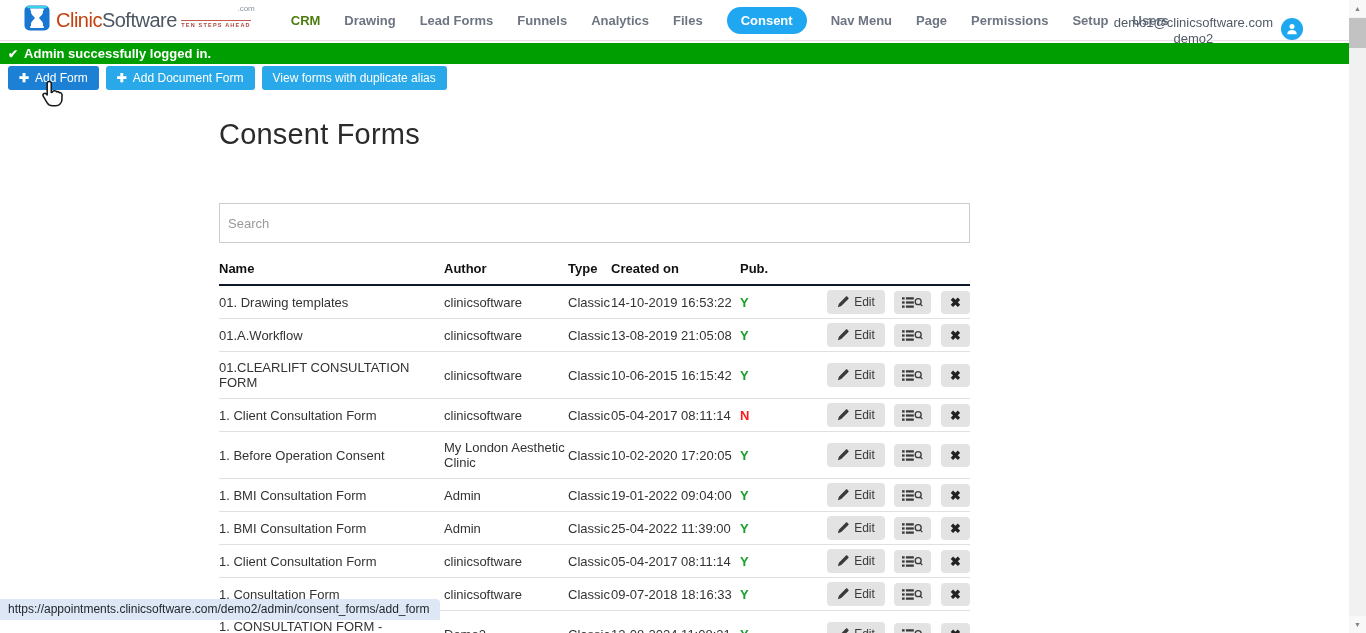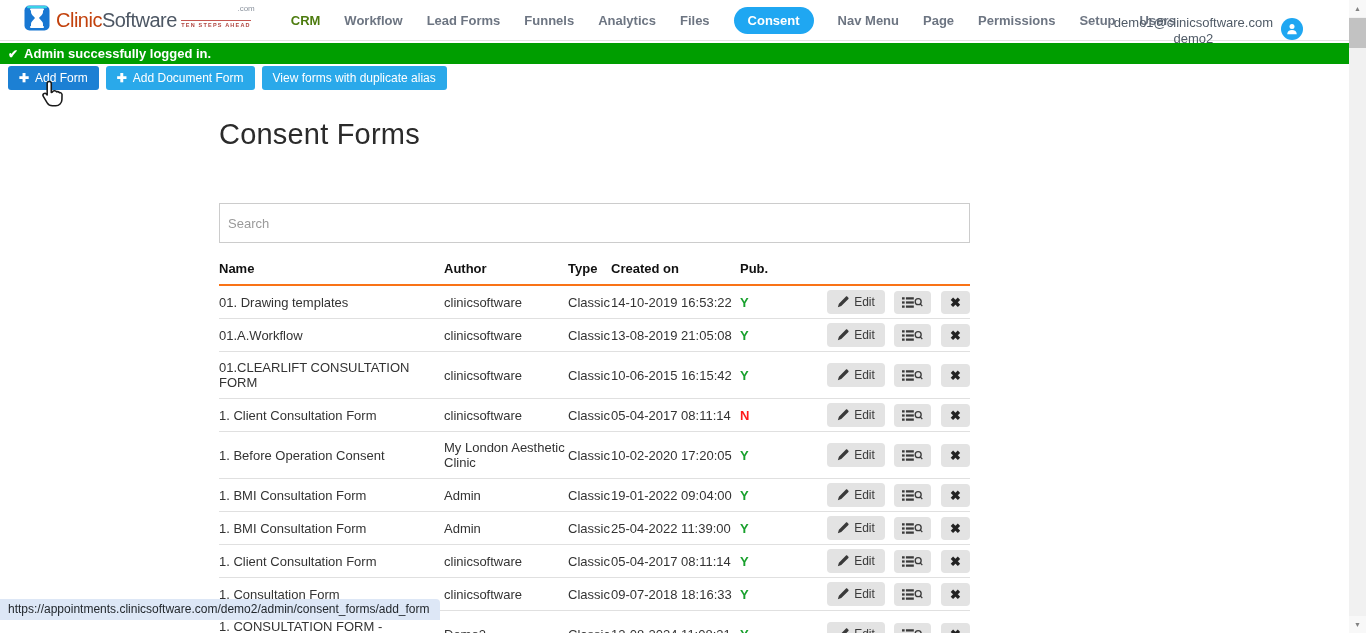--- a/index.html
+++ b/index.html
@@ -62,21 +62,21 @@
   .search-input {
     margin-top:52px; width:100%; height:40px; border:1px solid #ccc;
     padding:0 8px; font-size:13px; color:#737373; border-radius:0; outline:none;
     font-family:inherit;
   }
   .search-input::placeholder { color:#9a9a9a; }
 
   table { width:100%; border-collapse:collapse; margin-top:8px; }
   th {
     text-align:left; font-size:13px; color:#111; padding:10px 0 8px;
-    border-bottom:2px solid #f97316; font-weight:bold;
+    border-bottom:2px solid #0f172a; font-weight:bold;
   }
   td { font-size:13px; color:#333; padding:8px 0; border-bottom:1px solid #e0e0e0; vertical-align:middle; }
   col.c-name    { width:225px; }
   col.c-author  { width:124px; }
   col.c-type    { width:43px; }
   col.c-created { width:129px; }
   col.c-pub     { width:45px; }
   .pub-Y { color:#18a02c; font-weight:bold; }
   .pub-N { color:#ff1a1a; font-weight:bold; }
 
@@ -124,21 +124,21 @@
     </span>
     <span class="logo-text">
       <span class="brand"><span class="clinic">Clinic</span><span class="software">Software</span></span>
       <span class="tld">.com</span>
       <span class="tagline">TEN STEPS AHEAD</span>
     </span>
   </div>
 
   <div class="nav-items" id="nav-items">
       <span class="nav-item" style="color: #4d7c0f;">CRM</span>
-      <span class="nav-item">Workflow</span>
+      <span class="nav-item">Drawing</span>
       <span class="nav-item">Lead Forms</span>
       <span class="nav-item">Funnels</span>
       <span class="nav-item">Analytics</span>
       <span class="nav-item">Files</span>
       <span class="nav-item active">Consent</span>
       <span class="nav-item">Nav Menu</span>
       <span class="nav-item">Page</span>
       <span class="nav-item">Permissions</span>
       <span class="nav-item">Setup</span>
       <span class="nav-item">Users</span>

